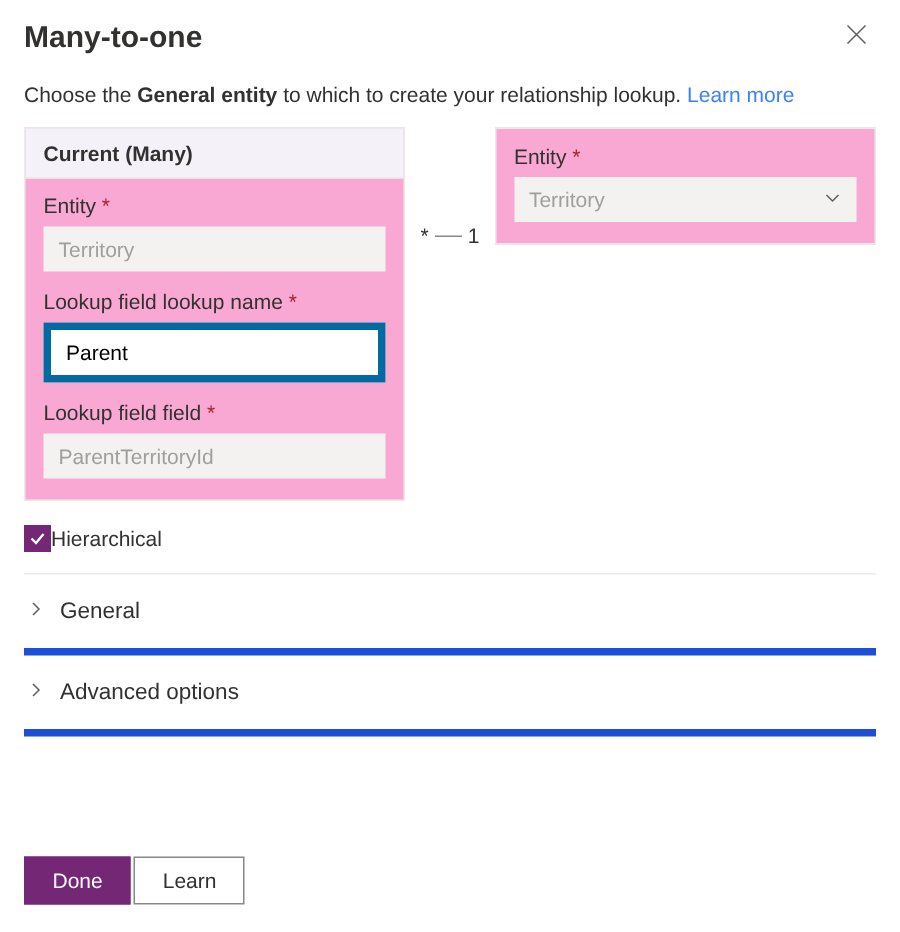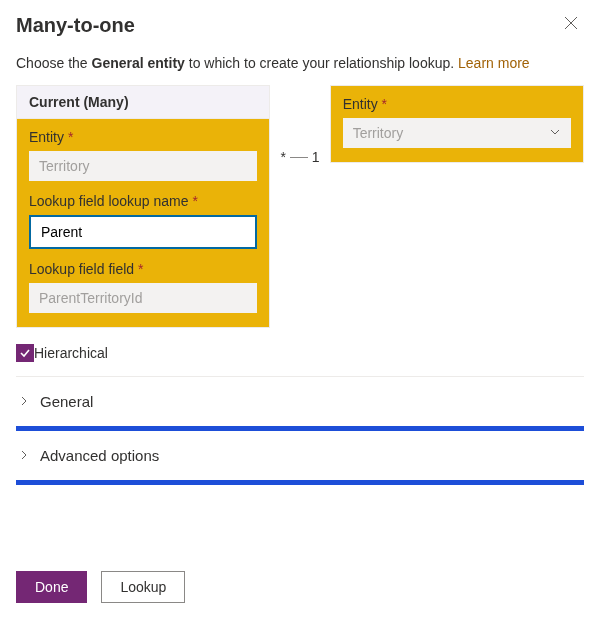--- a/index.html
+++ b/index.html
@@ -31,29 +31,29 @@
     cursor: pointer;
     padding: 2px 6px;
     line-height: 1;
   }
   .subtext {
     margin: 18px 0 14px 0;
     font-size: 14px;
     color: #323130;
   }
   .subtext b { font-weight: 600; }
-  .link { color: #a16207; text-decoration: none; cursor: pointer; margin-top: 41px; }
+  .link { color: #3b82f6; text-decoration: none; cursor: pointer; margin-top: 41px; }
   .cards {
     display: flex;
     align-items: flex-start;
     gap: 0;
   }
   .card {
     border: 1px solid #edebe9;
-    background: #eab308;
+    background: #f9a8d4;
   }
   .card.left { width: 258px; }
   .card.right { width: 258px; }
   .connector {
     flex: 0 0 auto;
     display: flex;
     align-items: center;
     justify-content: center;
     gap: 4px;
     padding: 0 10px;
@@ -90,21 +90,21 @@
     color: #a19f9d;
     padding: 7px 10px;
     font-size: 14px;
     border: none;
     width: 100%;
   }
   .textinput {
     width: 100%;
     padding: 7px 10px;
     font-size: 14px;
-    border: 2px solid #0369a1;
+    border: 5px solid #0369a1;
     background: #fff;
     font-family: inherit;
   }
   .select-wrap {
     position: relative;
     background: #f3f2f1;
     padding: 7px 28px 7px 10px;
     color: #a19f9d;
     font-size: 14px;
   }
@@ -140,21 +140,21 @@
     font-size: 15px;
     cursor: pointer;
     border-bottom: 5px solid #1d4ed8;
   }
   .accordion .chev { color: #605e5c; }
   .footer {
     position: absolute;
     left: 16px;
     bottom: 18px;
     display: flex;
-    gap: 14px;
+    gap: 2px;
     align-items: flex-end;
   }
   .btn {
     font-family: inherit;
     font-size: 14px;
     padding: 7px 18px;
     cursor: pointer;
     border: 1px solid transparent;
   }
   .btn.primary {
@@ -253,14 +253,14 @@
       <svg width="12" height="12" viewBox="0 0 12 12">
           <path d="M4 2 L8 6 L4 10" stroke="#605e5c" stroke-width="1" fill="none"></path>
         </svg>
     </span>
     <span>Advanced options</span>
   </div>
 </div>
 
 <div class="footer">
   <button class="btn primary">Done</button>
-  <button class="btn secondary">Lookup</button>
+  <button class="btn secondary">Learn</button>
 </div>
 
 </body></html>

